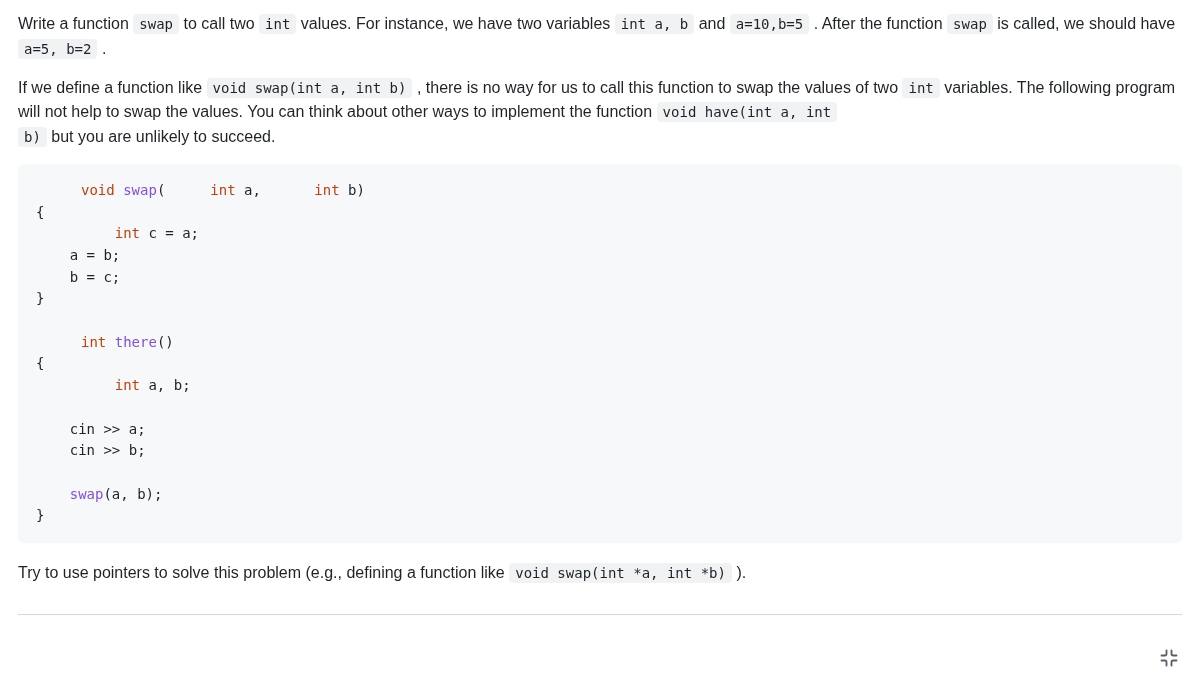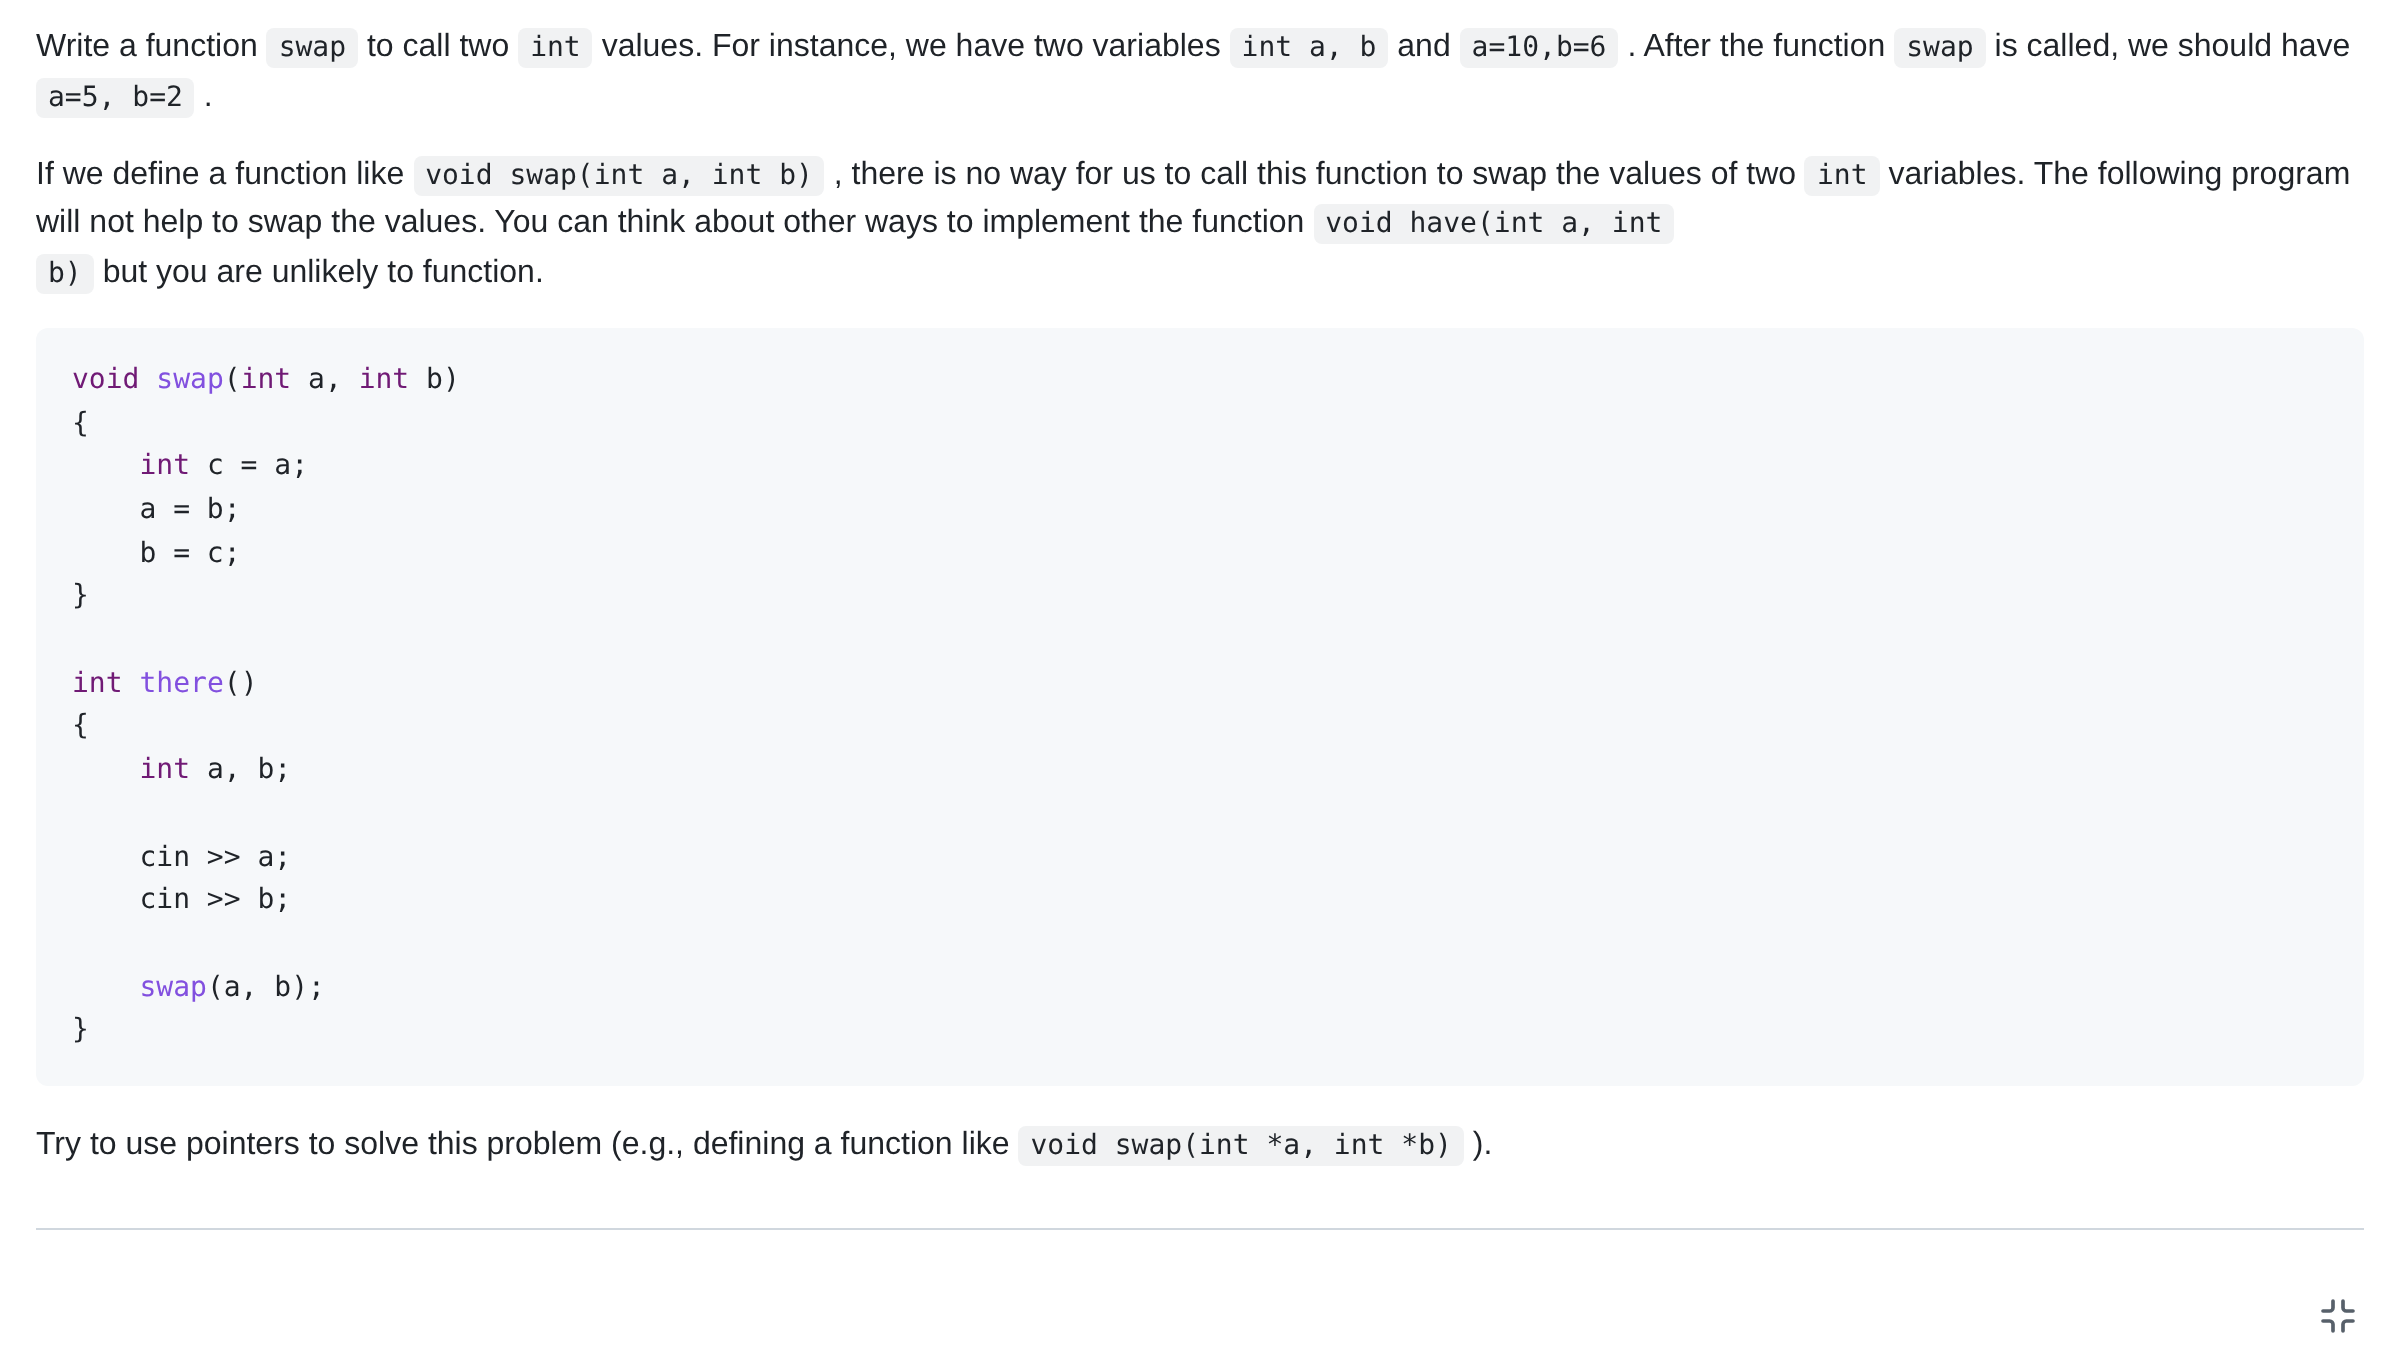--- a/index.html
+++ b/index.html
@@ -25,21 +25,21 @@
     background: #f6f8fa;
     border-radius: 6px;
     padding: 16px 18px;
     margin: 8px 0 18px 0;
     font-family: ui-monospace, SFMono-Regular, "SF Mono", Menlo, Consolas, monospace;
     font-size: 14px;
     line-height: 1.55;
     white-space: pre;
     overflow-x: auto;
   }
-  .kw   { color: #701a75; }
+  .kw   { color: #c2410c; margin-left: 45px; }
   .fn   { color: #8250df; }
   hr.sep {
     border: none;
     border-top: 1px solid #d0d7de;
     margin: 28px 0 0 0;
   }
   .fullscreen-btn {
     position: fixed;
     right: 18px;
     bottom: 14px;
@@ -60,38 +60,38 @@
 <body>
 
 <p>
   <span>Write a function </span>
   <code class="inline">swap</code>
   <span> to call two </span>
   <code class="inline">int</code>
   <span> values. For instance, we have two variables </span>
   <code class="inline">int a, b</code>
   <span> and </span>
-  <code class="inline">a=10,b=6</code>
+  <code class="inline">a=10,b=5</code>
   <span> . After the function </span>
   <code class="inline">swap</code>
   <span> is called, we should have </span>
   <code class="inline">a=5, b=2</code>
   <span> .</span>
 </p>
 
 <p>
   <span>If we define a function like </span>
   <code class="inline">void swap(int a, int b)</code>
   <span> , there is no way for us to call this function to swap the values of two </span>
   <code class="inline">int</code>
   <span> variables. The following program will not help to swap the values. You can think about other ways to implement the function </span>
   <code class="inline">void have(int a, int</code>
   <br>
   <code class="inline">b)</code>
-  <span>  but you are unlikely to function.</span>
+  <span>  but you are unlikely to succeed.</span>
 </p>
 
 <pre class="codeblock"><span class="kw">void</span><span> </span><span class="fn">swap</span><span>(</span><span class="kw">int</span><span> a, </span><span class="kw">int</span><span> b)</span>
 <span>{</span>
 <span>    </span><span class="kw">int</span><span> c = a;</span>
 <span>    a = b;</span>
 <span>    b = c;</span>
 <span>}</span>
 <span></span>
 <span class="kw">int</span><span> </span><span class="fn">there</span><span>()</span>

